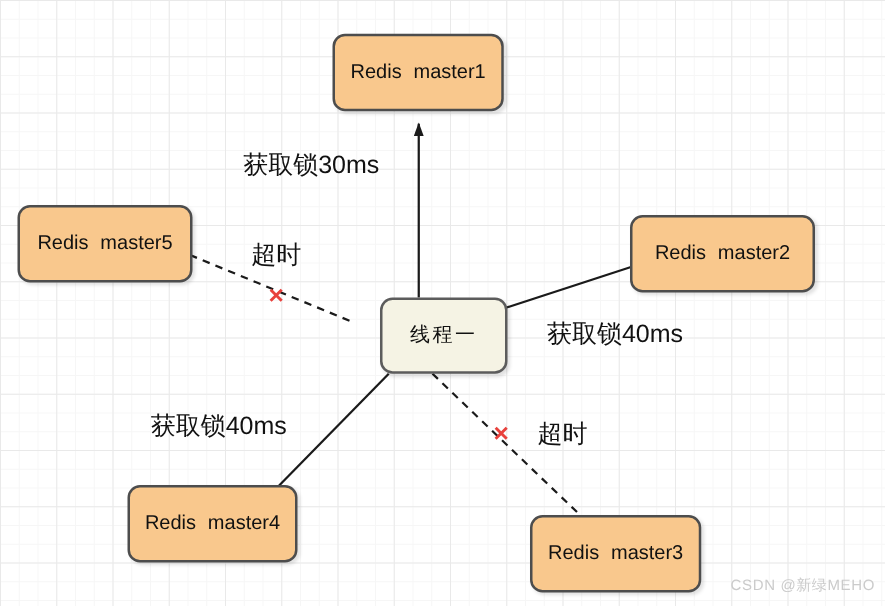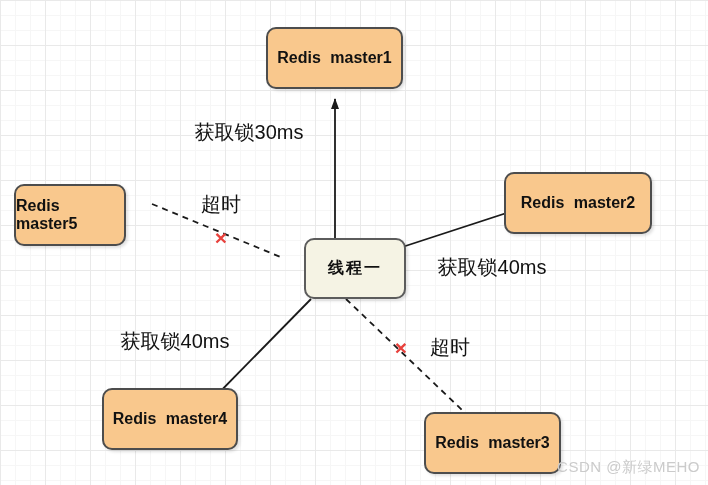--- a/index.html
+++ b/index.html
@@ -20,21 +20,20 @@
   .node{
     position:absolute;
     box-sizing:border-box;
     display:flex;align-items:center;justify-content:center;
     background:#f9c88d;
     border:2px solid #4d4d4d;
     border-radius:10px;
     font-size:16px;color:#111;
     word-spacing:5px;
     box-shadow:2px 2px 3px rgba(0,0,0,0.12);
-    font-weight:bold;
   }
   .node.thread{
     background:#f5f3e4;
     border-color:#5c5c5c;
     word-spacing:normal;
     letter-spacing:2px;
     margin-left:20px;
   }
   .edge-label{
     position:absolute;
@@ -46,21 +45,21 @@
     position:absolute;
     transform:translate(-50%,-50%);
     font-size:21px;
     font-weight:bold;
     color:#e8413c;
     line-height:1;
   }
   .watermark{
     position:absolute;
     right:8px;bottom:8px;
-    font-size:15px;
+    font-size:12px;
     color:#cbcbcb;
     letter-spacing:0.5px;
   }
 </style>
 </head>
 <body>
 
 <div class="canvas">
 
   <svg class="edges" width="708" height="485" viewBox="0 0 708 485">
@@ -77,21 +76,21 @@
   </svg>
 
   <div class="node" style="left:266px;top:27px;width:137px;height:62px">Redis master1</div>
 
   <div class="node" style="left:504px;top:172px;width:148px;height:62px">Redis master2</div>
 
   <div class="node" style="left:424px;top:412px;width:137px;height:62px">Redis master3</div>
 
   <div class="node" style="left:102px;top:388px;width:136px;height:62px">Redis master4</div>
 
-  <div class="node" style="left:14px;top:184px;width:112px;height:62px">Redis master5</div>
+  <div class="node" style="left:14px;top:164px;width:140px;height:62px">Redis master5</div>
 
   <div class="node thread" style="left:284px;top:238px;width:102px;height:61px">线程一</div>
 
   <span class="edge-label" style="left:249px;top:132px">获取锁30ms</span>
 
   <span class="edge-label" style="left:492px;top:267px">获取锁40ms</span>
 
   <span class="edge-label" style="left:175px;top:341px">获取锁40ms</span>
 
   <span class="edge-label" style="left:221px;top:204px">超时</span>

